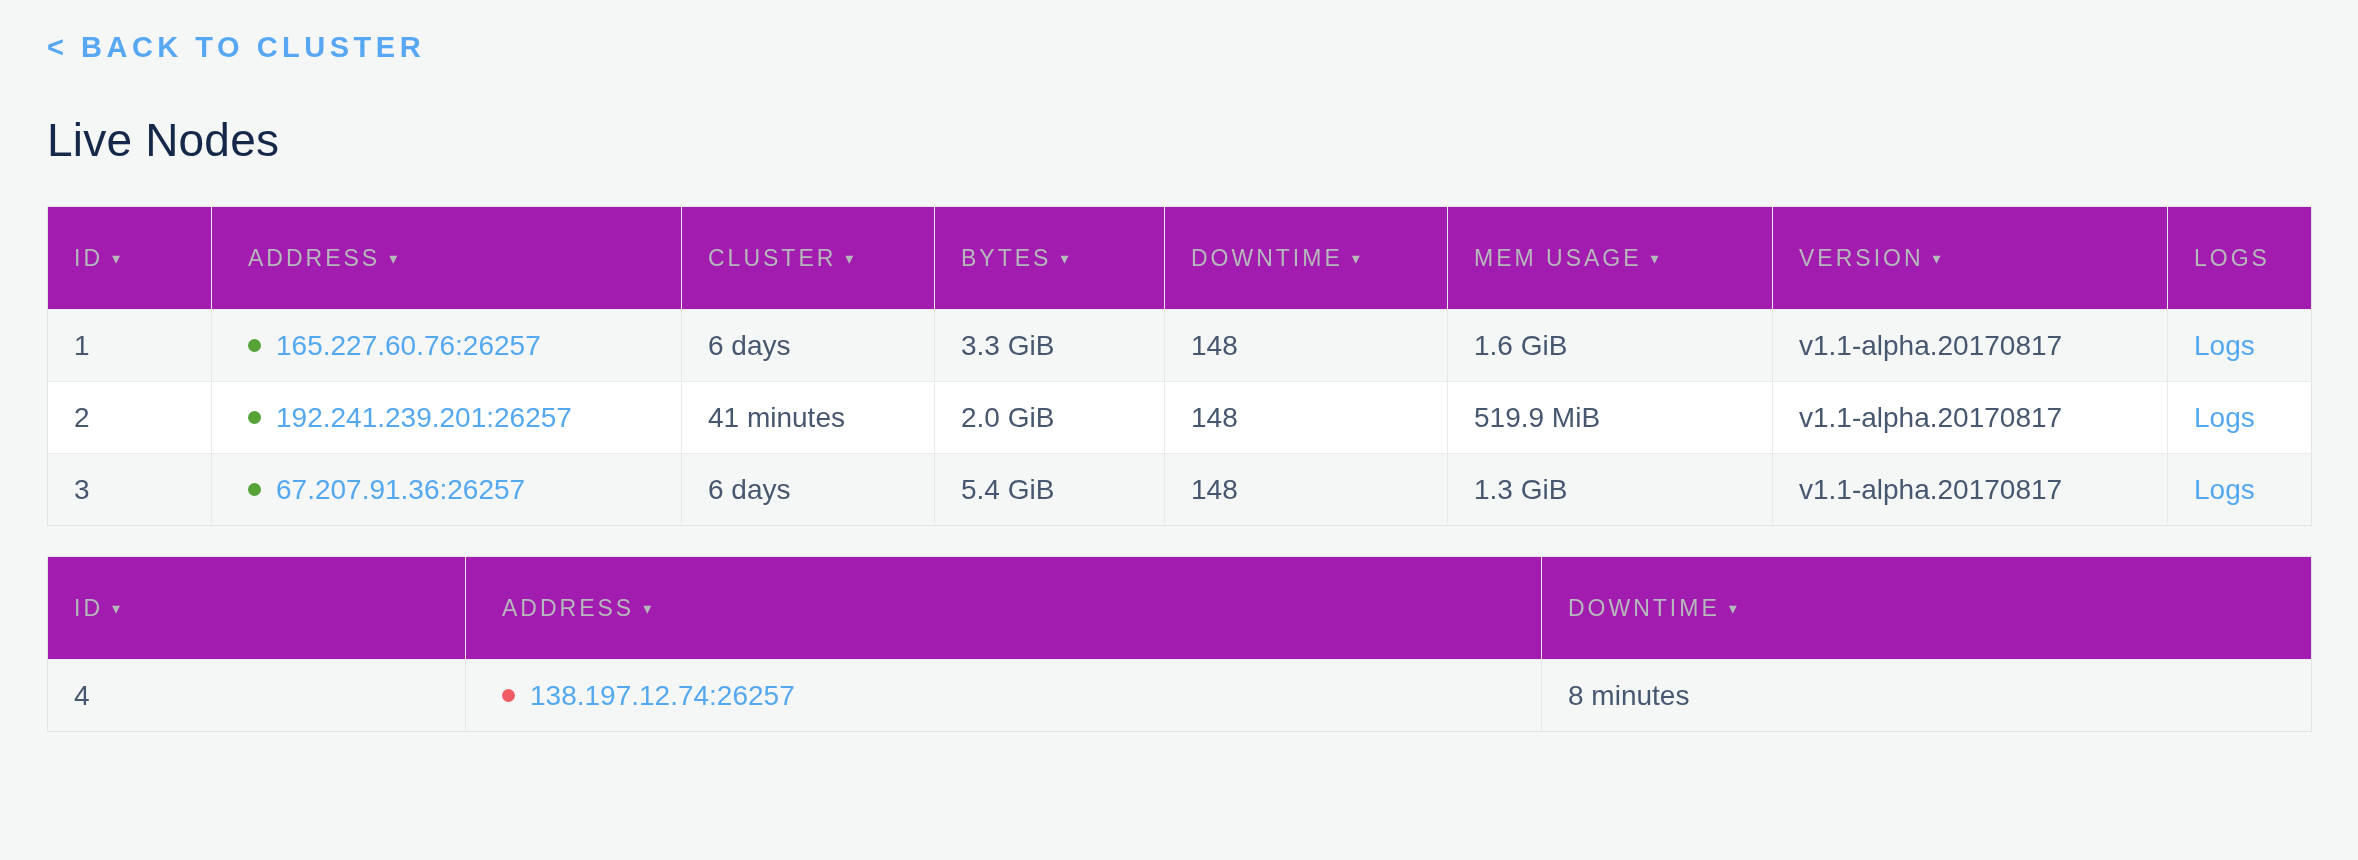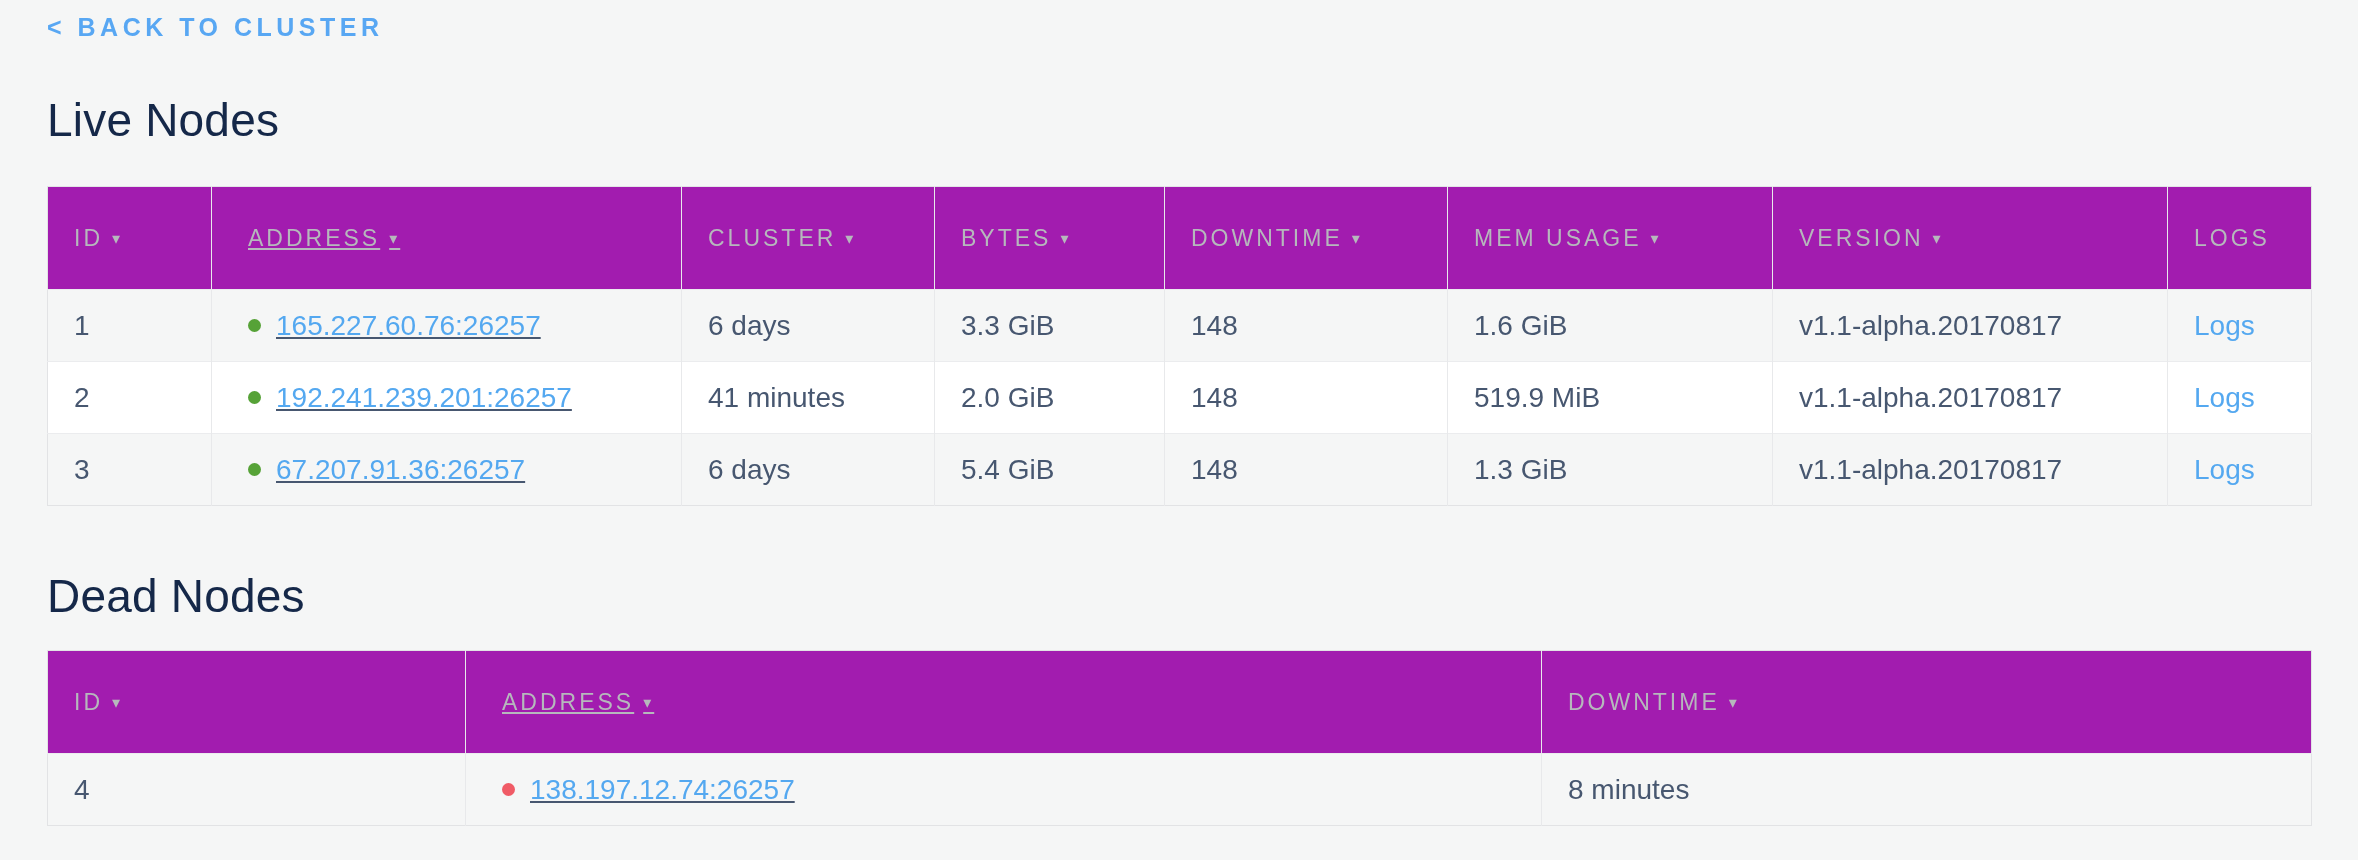--- a/index.html
+++ b/index.html
@@ -7,26 +7,27 @@
   body {
     width: 2358px; height: 860px; overflow: hidden;
     background: #f5f6f6;
     font-family: "Liberation Sans", sans-serif;
     -webkit-font-smoothing: antialiased;
   }
   .page { padding: 12px 47px 0 47px; }
 
   .back-link {
     display: inline-block;
-    font-size: 25px; font-weight: 700;
+    font-size: 29px; font-weight: 700;
     letter-spacing: 4.5px;
     color: #58a7f3;
     text-decoration: none;
     line-height: 30px;
     cursor: pointer;
+    margin-top: 20px;
   }
 
   .section-title {
     margin: 0; padding: 0;
     font-size: 46px; font-weight: 400;
     line-height: 48px;
     color: #152849;
     letter-spacing: 0.2px;
   }
   .title-live { margin-top: 54px; }
@@ -55,21 +56,21 @@
     cursor: pointer;
   }
   .nodes-table td {
     height: 72px;
     vertical-align: middle;
     padding: 0 10px 0 26px;
     font-size: 28px;
     color: #475770;
     white-space: nowrap;
   }
-  .nodes-table th.c-addr, .nodes-table td.c-addr { padding-left: 36px; text-decoration: underline; }
+  .nodes-table th.c-addr, .nodes-table td.c-addr { padding-left: 36px; }
   .nodes-table th + th, .nodes-table td + td { border-left: 1px solid #e8e9eb; }
   .nodes-table tbody tr { border-top: 1px solid #ebecee; background: #ffffff; }
   .nodes-table tbody tr.odd { background: #f5f6f6; }
 
   .sort-arrow {
     font-size: 16px;
     color: #b6b8bc;
     margin-left: 9px;
     position: relative; top: -2px;
   }
@@ -150,21 +151,20 @@
         <td>6 days</td>
         <td>5.4 GiB</td>
         <td>148</td>
         <td>1.3 GiB</td>
         <td>v1.1-alpha.20170817</td>
         <td><a class="link">Logs</a></td>
       </tr>
     </tbody>
   </table>
 
-  <h1 class="section-title title-dead">Dead Nodes</h1>
 
   <table class="nodes-table table-dead">
     <colgroup>
       <col style="width:418px">
         <col style="width:1076px">
         <col style="width:770px">
     </colgroup>
     <thead>
       <tr>
         <th><span>ID</span><span class="sort-arrow">▾</span></th>

